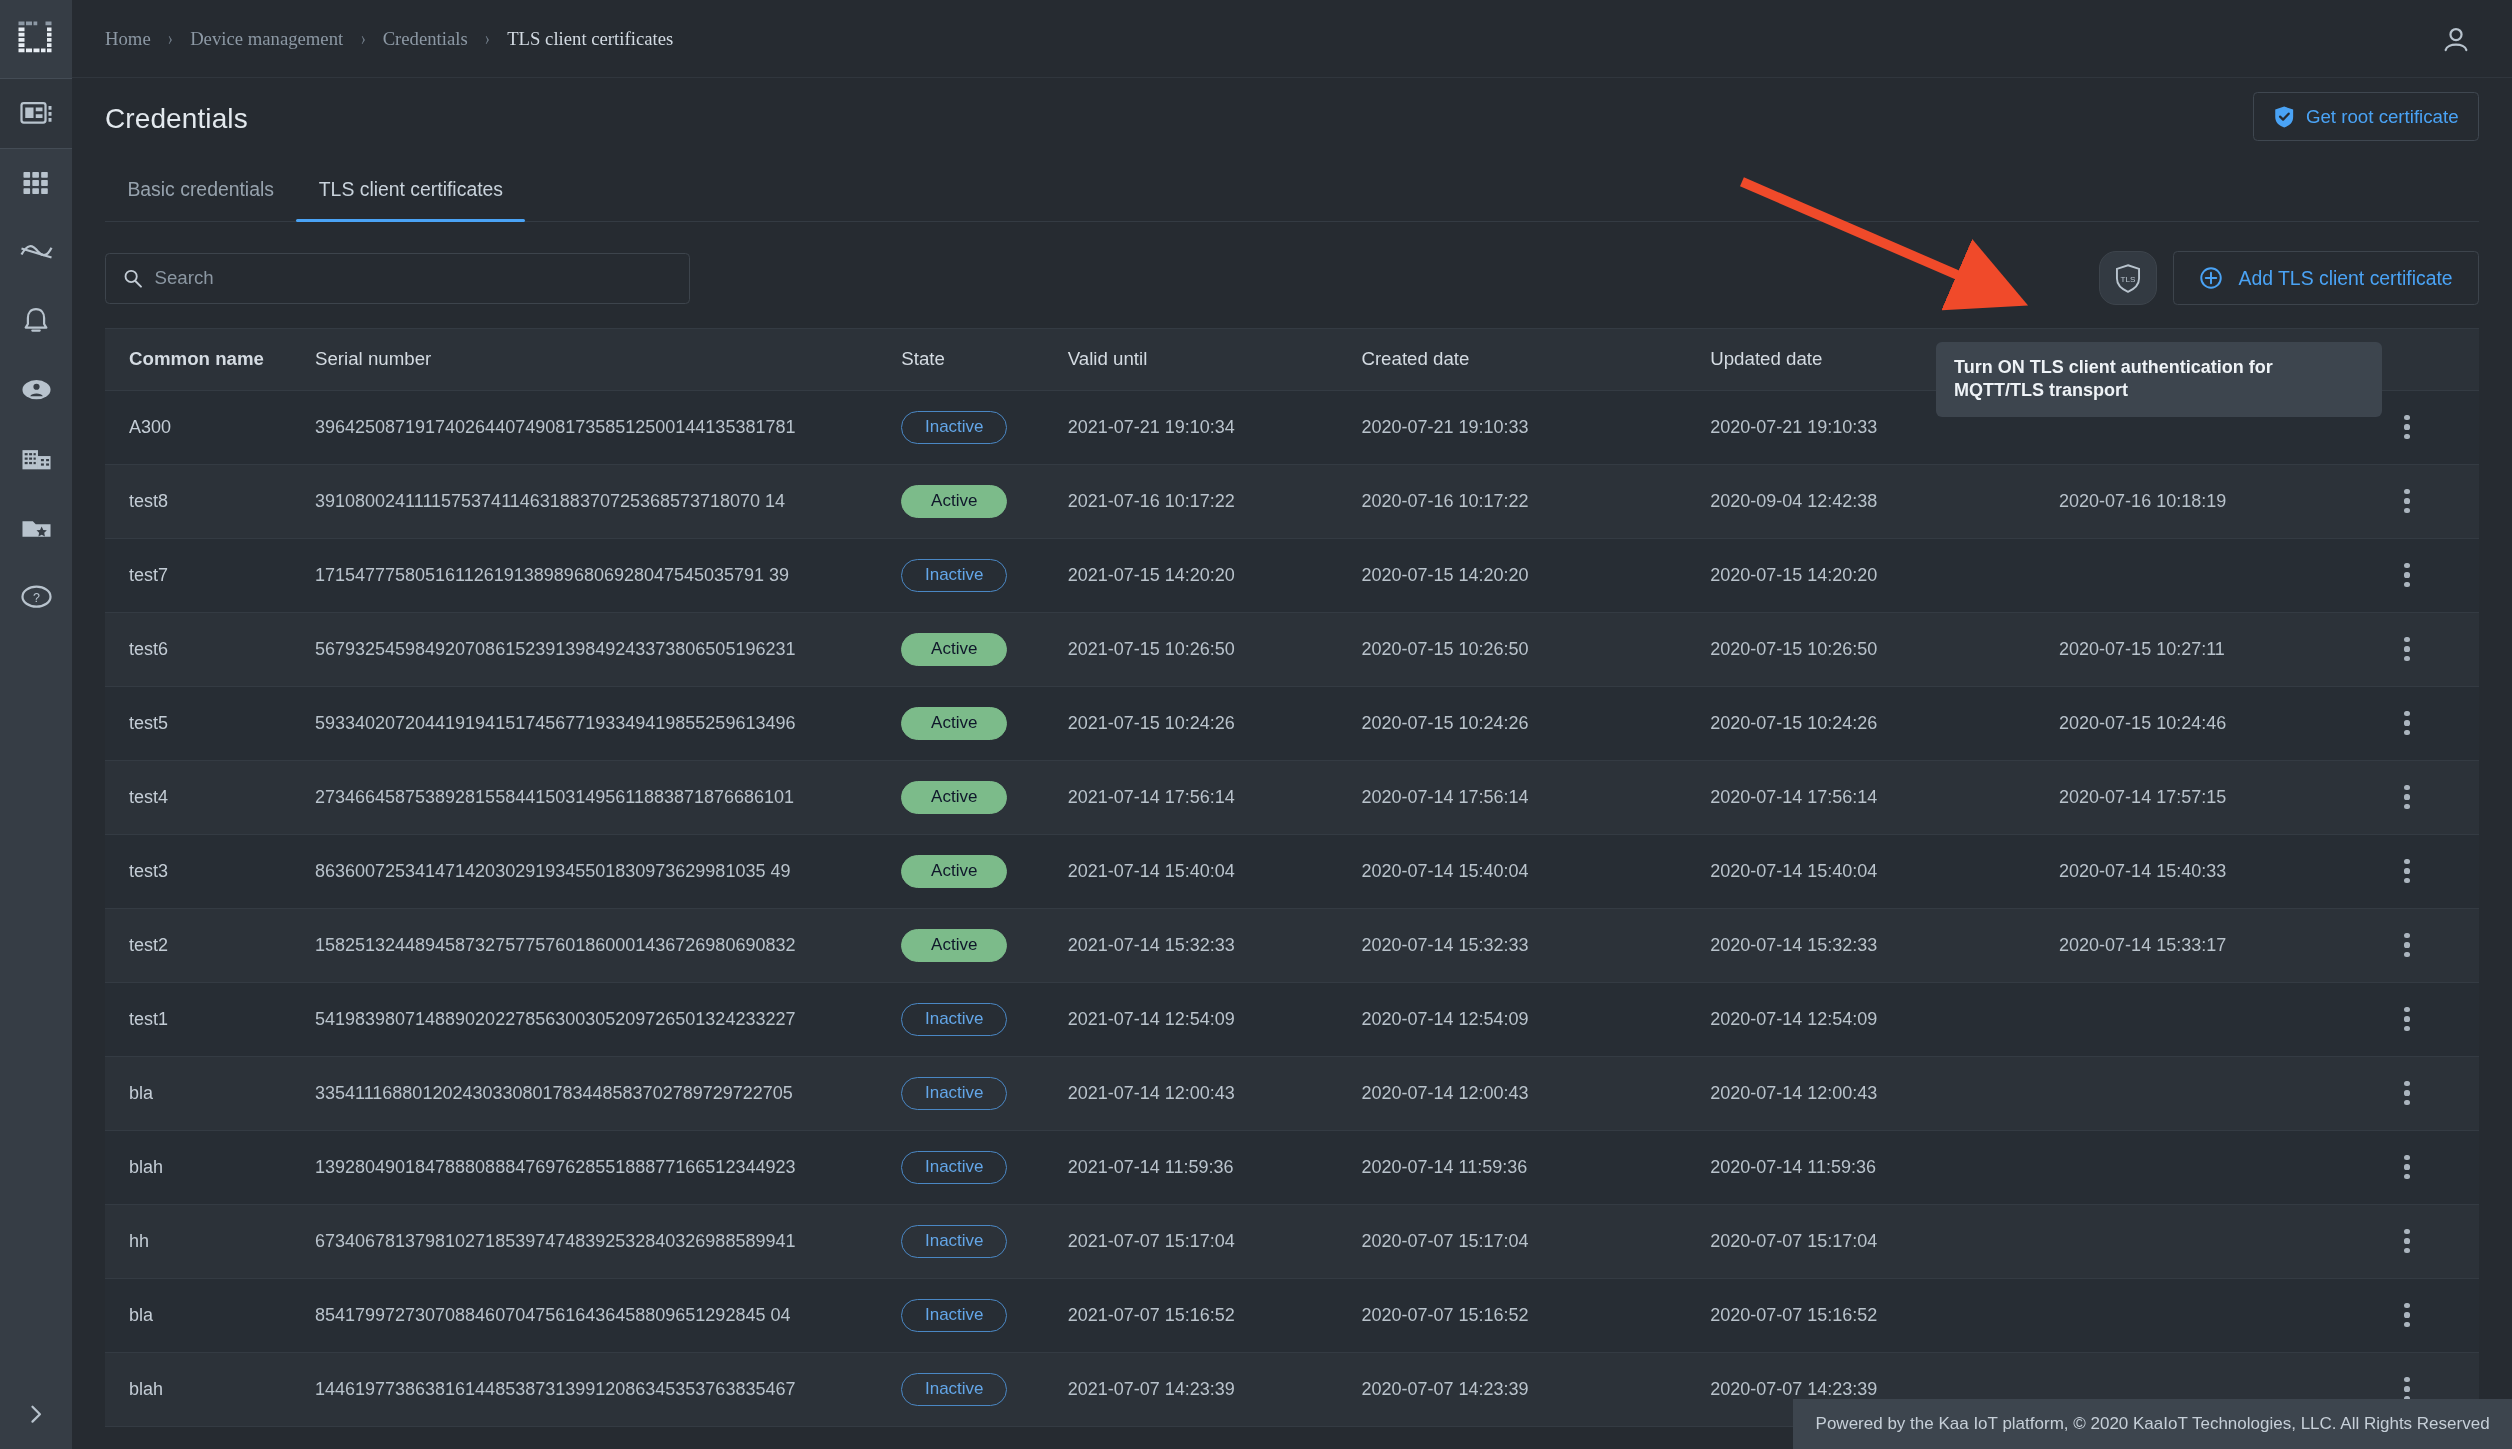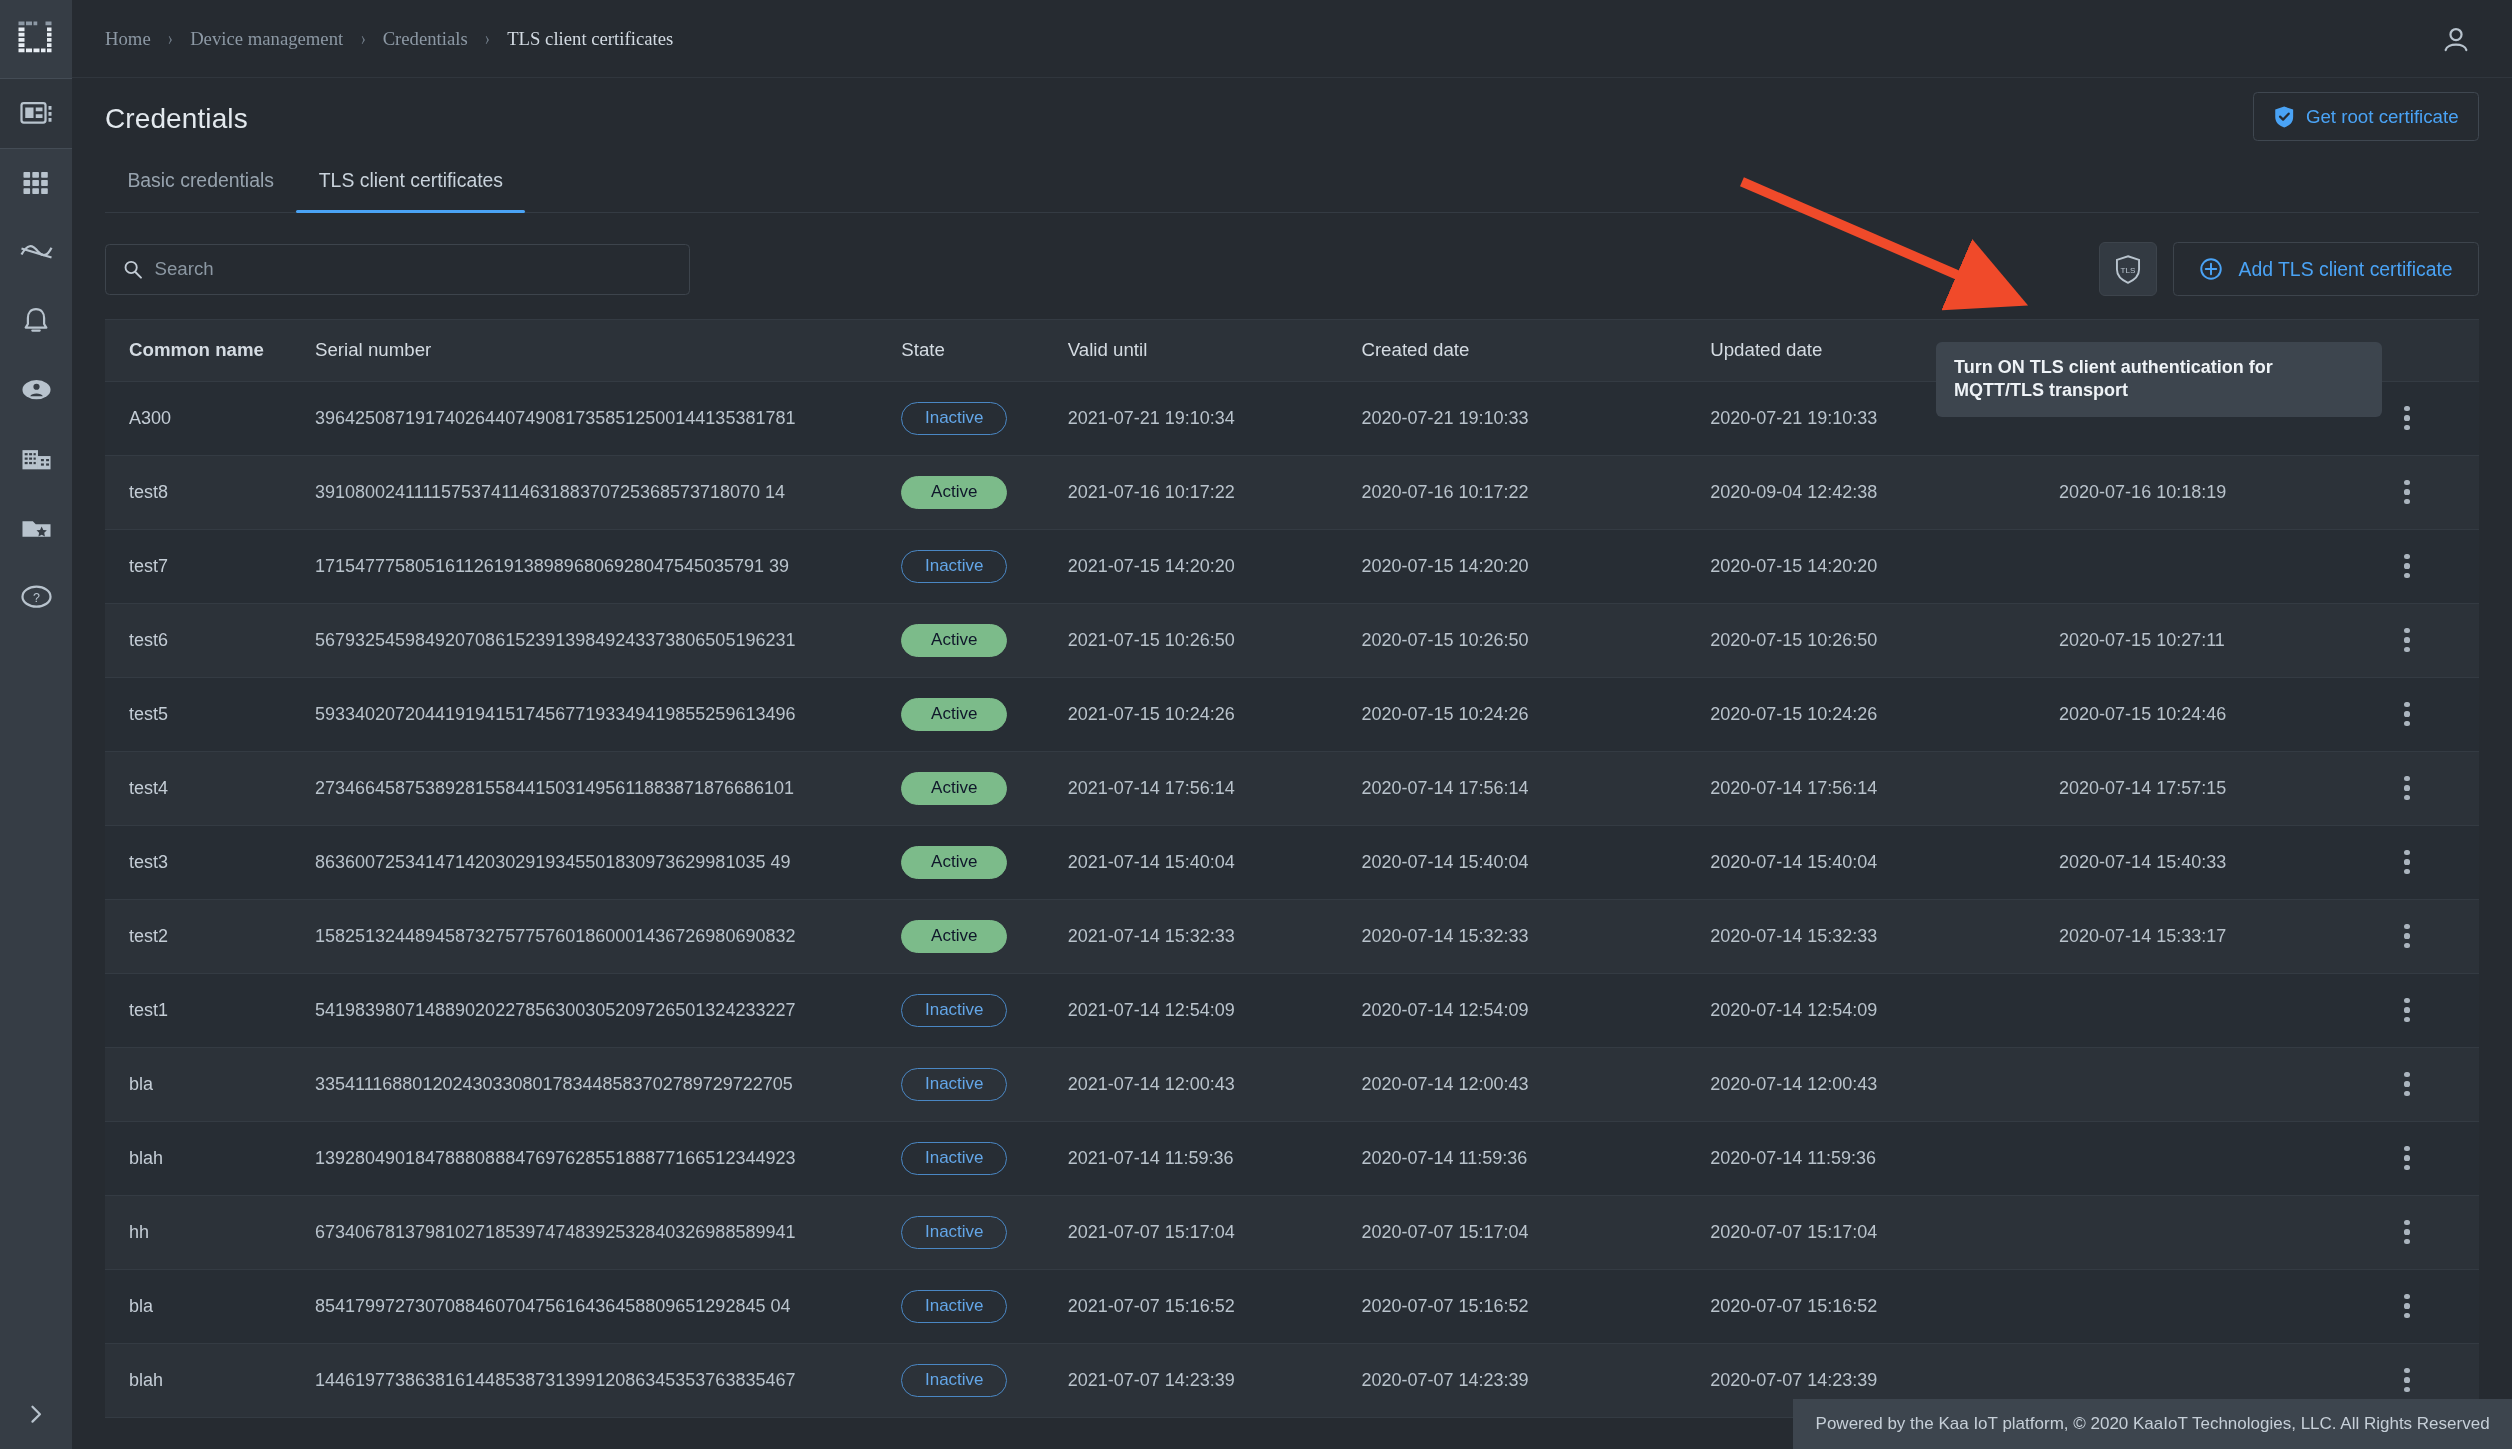--- a/index.html
+++ b/index.html
@@ -77,21 +77,21 @@
 
   
   .tabs {
     margin: 34px 33px 0 33px;
     display: flex; align-items: flex-end;
     border-bottom: 0.7px solid #343b43;
     position: relative;
   }
   .tab {
     font-size: 19.4px; color: #97a3ae; padding: 0 22.4px 19.4px 22.4px;
-    cursor: pointer; position: relative; white-space: nowrap;
+    cursor: pointer; position: relative; white-space: nowrap; margin-top: 9px;
   }
   .tab.active { color: #c9d3dc; }
   .tab.active::after {
     content: ""; position: absolute; left: 0; right: 0; bottom: -1.5px;
     height: 3.7px; background: #4aa3f5; border-radius: 1.5px;
   }
 
   
   .toolbar {
     margin: 28px 33px 0 33px; height: 57px;
@@ -106,21 +106,21 @@
   .search-input {
     border: none; outline: none; background: transparent;
     color: #d2d9e0; font-size: 18.7px; width: 100%;
     font-family: "Liberation Sans", sans-serif;
   }
   .search-input::placeholder { color: #8b97a2; }
   .toolbar-right {
     margin-left: auto; display: flex; align-items: center; gap: 16.4px;
   }
   .tls-toggle-btn {
-    width: 58px; height: 54px; border-radius: 6px;
+    width: 58px; height: 54px; border-radius: 17px;
     background: #333a42; border: 0.7px solid #3d444c;
     display: flex; align-items: center; justify-content: center;
     cursor: pointer;
   }
   .add-btn {
     height: 54px; padding: 0 25.4px; border-radius: 4.5px;
     border: 0.7px solid #3d444c; background: transparent;
     display: flex; align-items: center; gap: 15px;
     color: #4aa3f5; font-size: 19.4px; cursor: pointer;
     font-family: "Liberation Sans", sans-serif;

